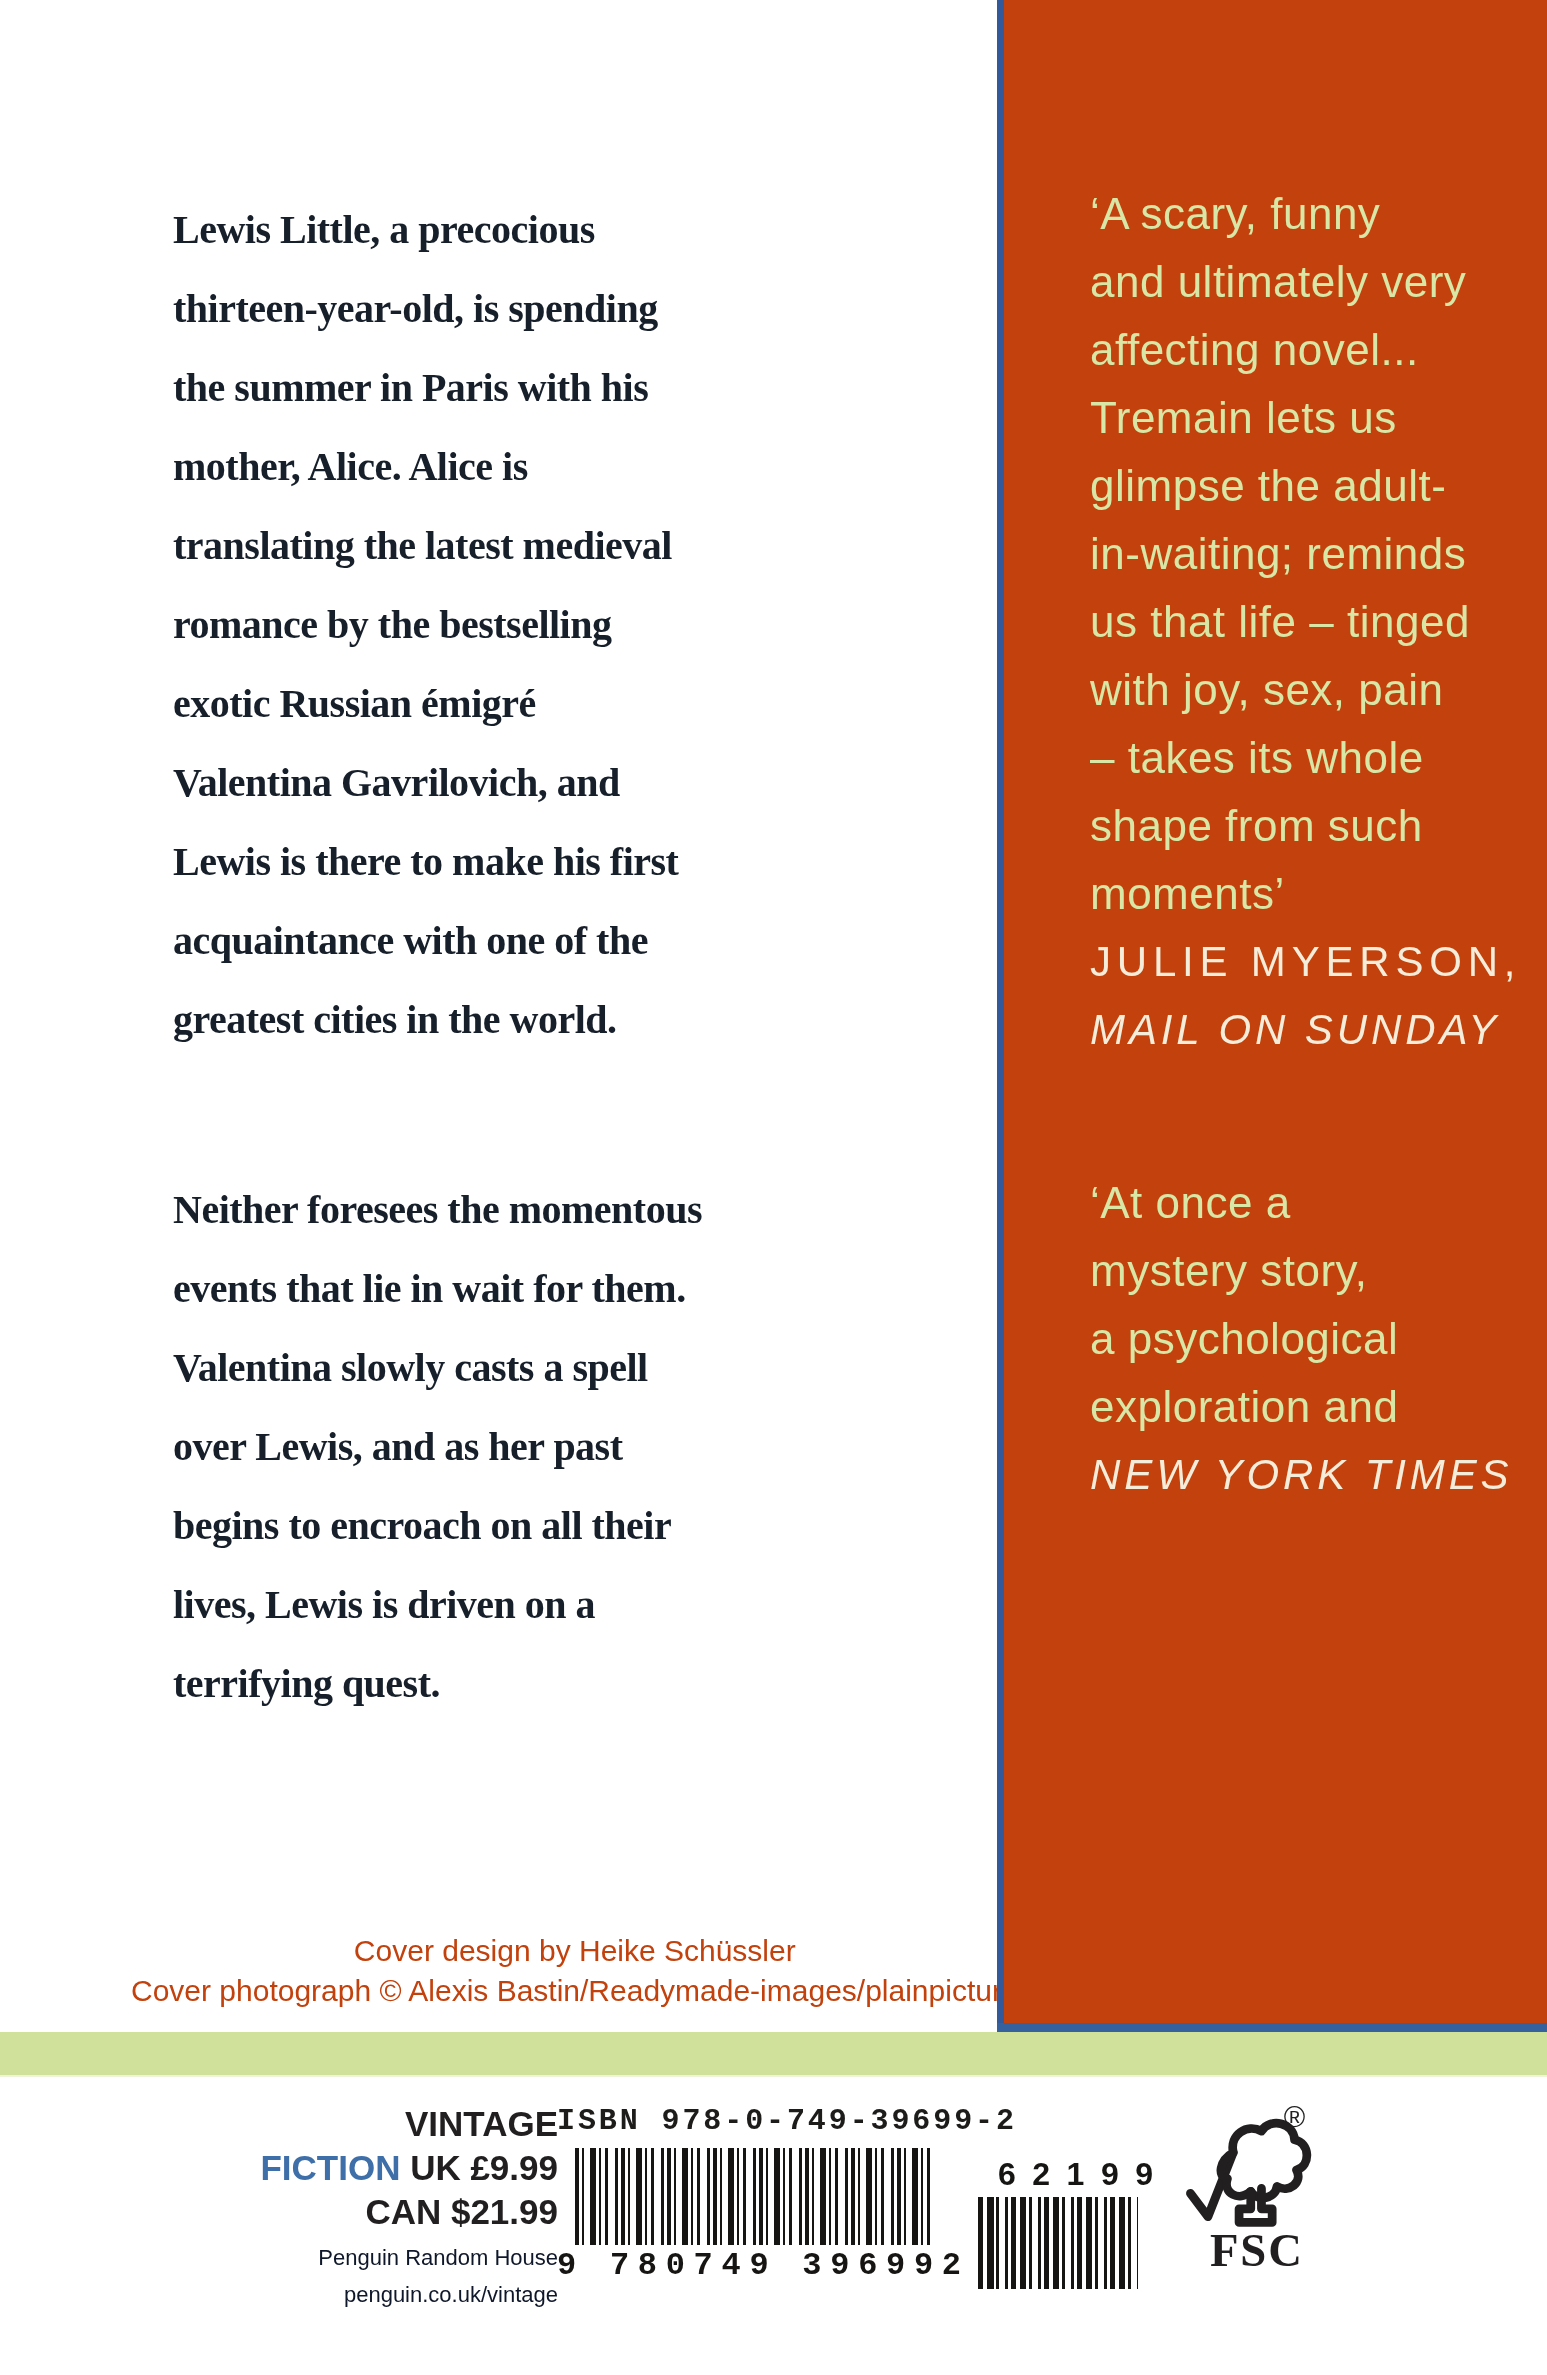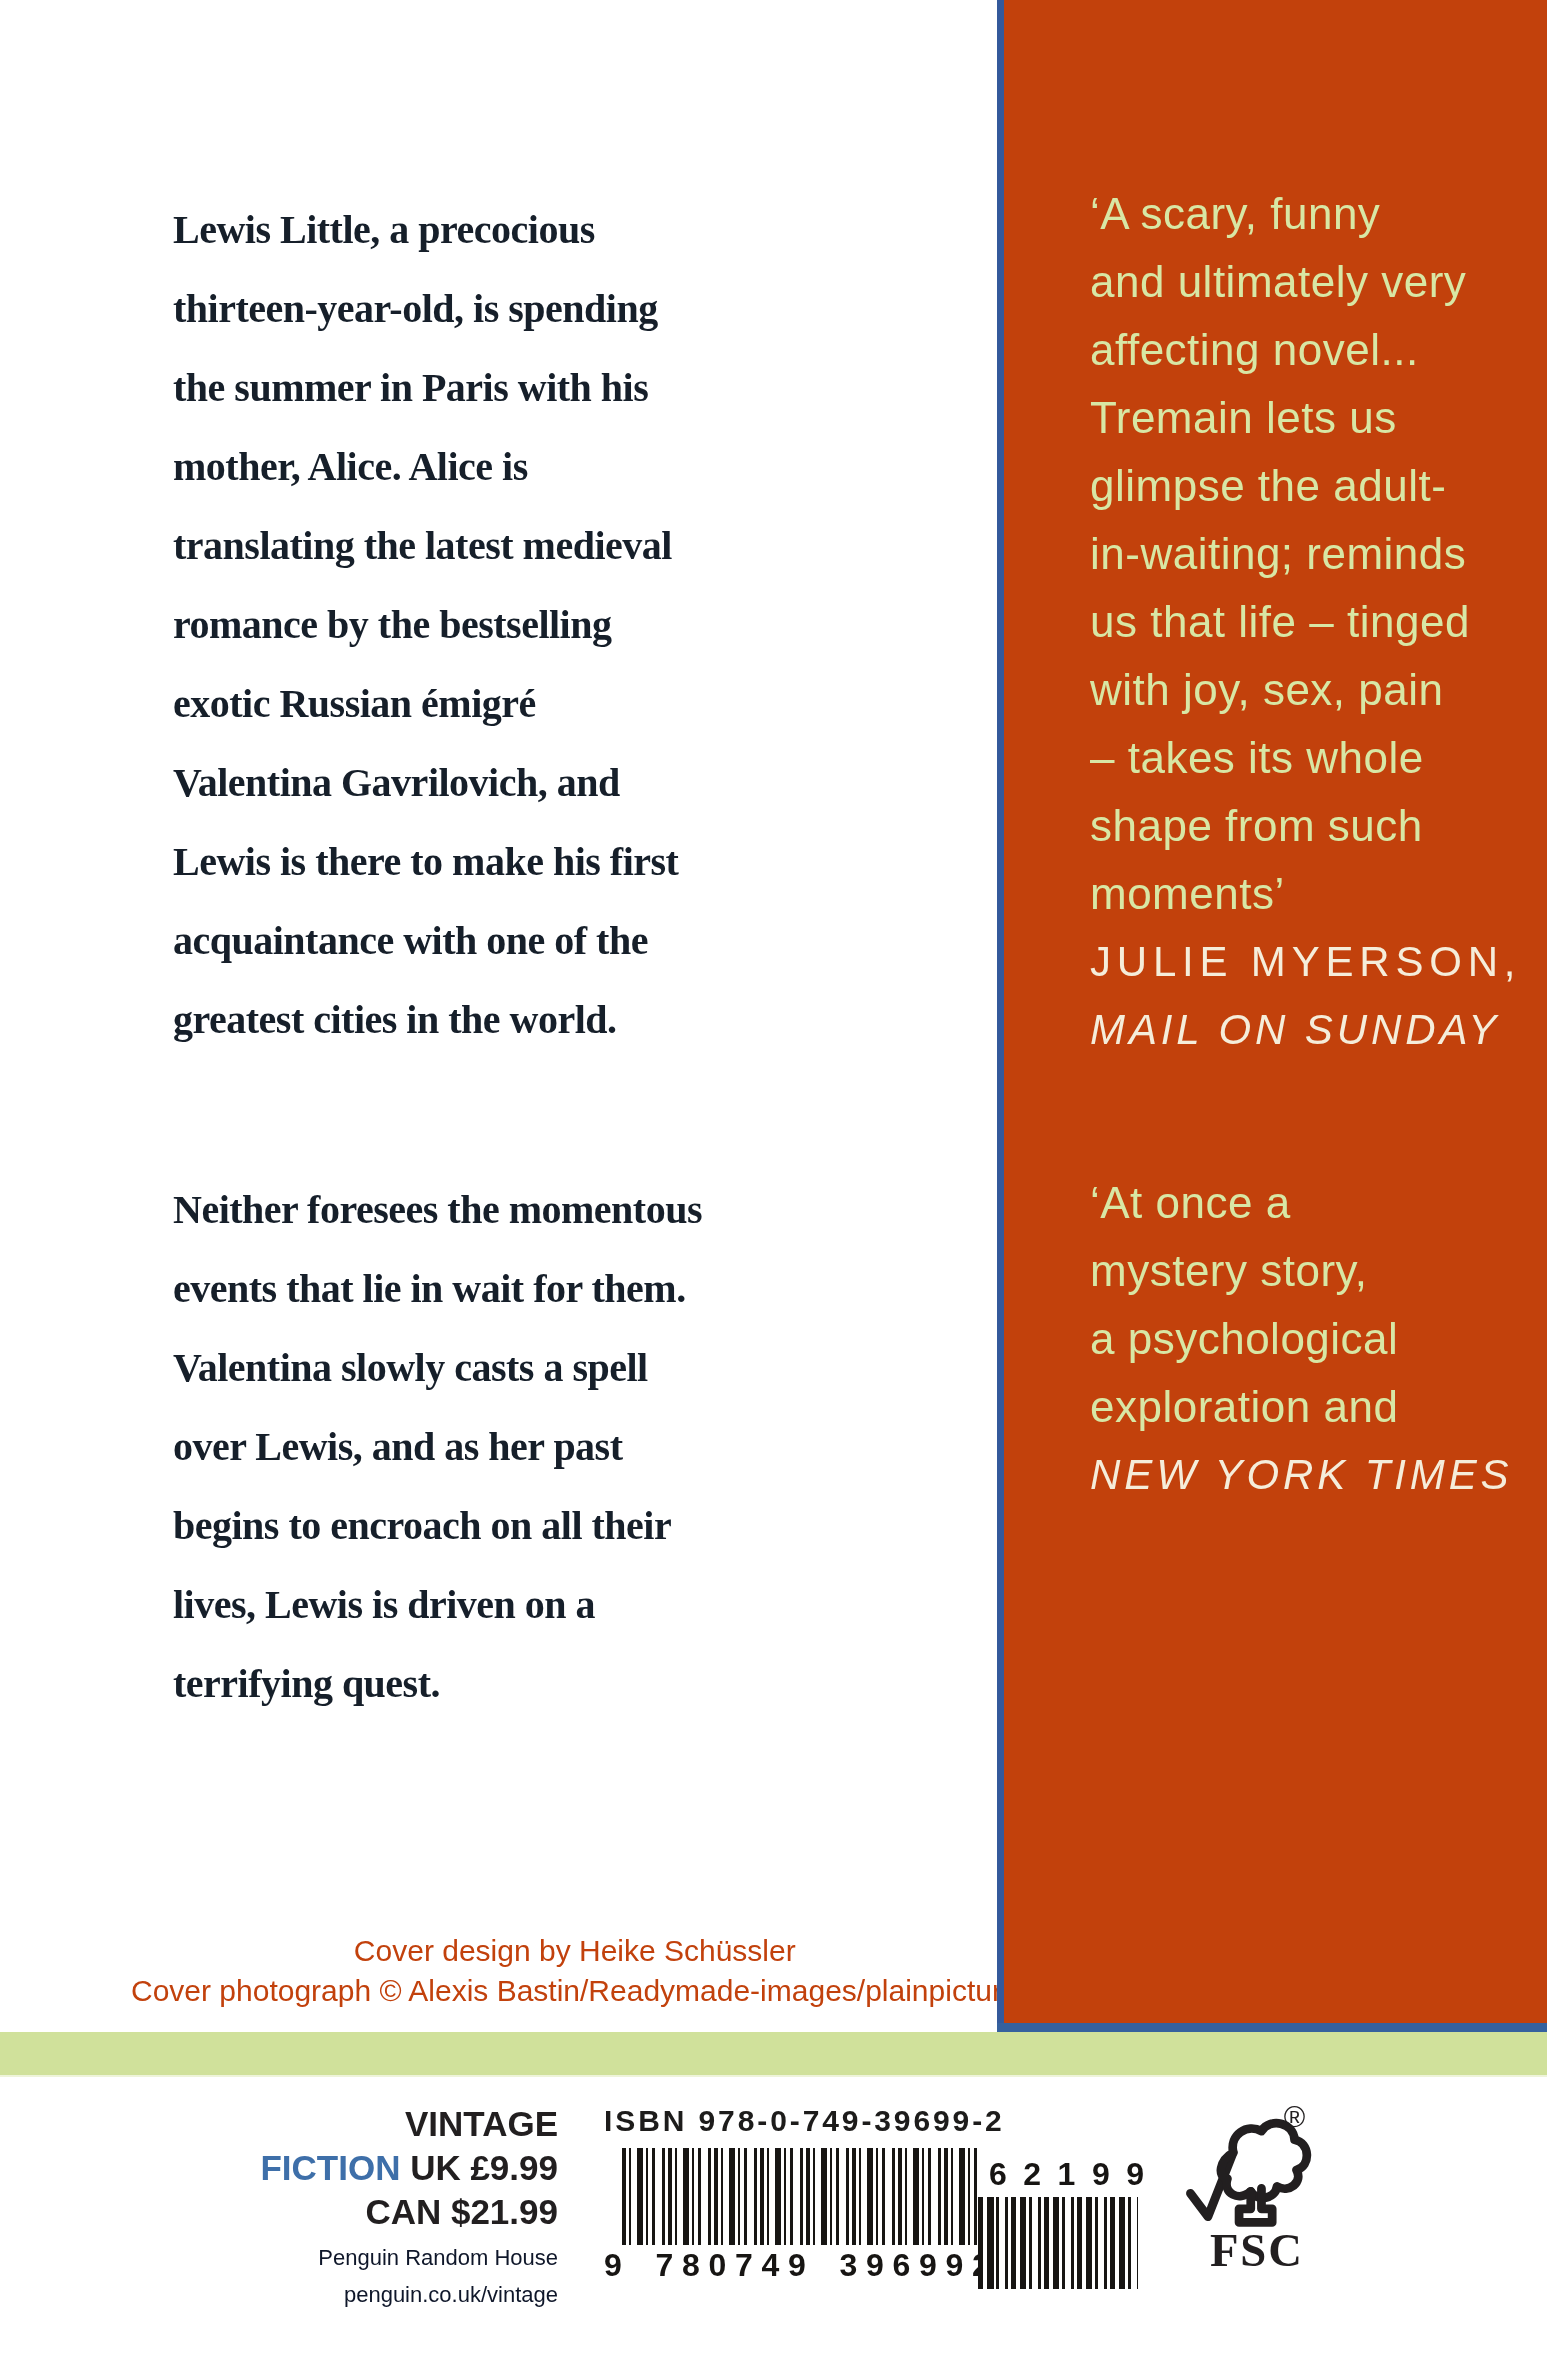--- a/index.html
+++ b/index.html
@@ -71,21 +71,21 @@
     text-align:right;
     font-weight:700;font-size:35px;line-height:44px;
     color:#221f20;
   }
   .imprint-block .blue{color:#3e6fa9;}
   .imprint-block .small{
     font-weight:400;font-size:22px;line-height:37px;color:#0f172a;
   }
   .imprint-block .small.first{margin-top:4.9px;}
   .isbn-block{
-    position:absolute;left:604px;top:2104px;width:393px;
+    position:absolute;left:557px;top:2104px;width:393px;font-family:Liberation Mono, monospace;
   }
   .isbn-label{
     font-weight:700;font-size:30px;letter-spacing:2.9px;
     color:#1d1c1b;white-space:nowrap;
   }
   .ean-bars{
     margin-top:9.7px;margin-left:17.5px;
     width:359px;height:97px;
     background:repeating-linear-gradient(90deg,
       #171513 0 3.9px,#fff 3.9px 6.8px,#171513 6.8px 8.7px,#fff 8.7px 14.6px,
@@ -96,21 +96,21 @@
     display:flex;gap:25px;
     margin-top:1.9px;
     font-weight:700;font-size:32px;letter-spacing:8.7px;
     color:#171513;
   }
   .supp-block{
     position:absolute;left:978px;top:2156px;width:165px;
   }
   .supp-digits{
     font-weight:700;font-size:32px;letter-spacing:16.5px;
-    color:#171513;margin-left:11px;
+    color:#171513;margin-left:20px;
   }
   .supp-bars{
     margin-top:3.9px;
     width:160px;height:92px;
     background:repeating-linear-gradient(90deg,
       #171513 0 4.9px,#fff 4.9px 8.7px,#171513 8.7px 15.5px,#fff 15.5px 18.4px,
       #171513 18.4px 21.3px,#fff 21.3px 27px,#171513 27px 30px,#fff 30px 33px);
   }
   .fsc-block{
     position:absolute;left:1169px;top:2096px;width:146px;

